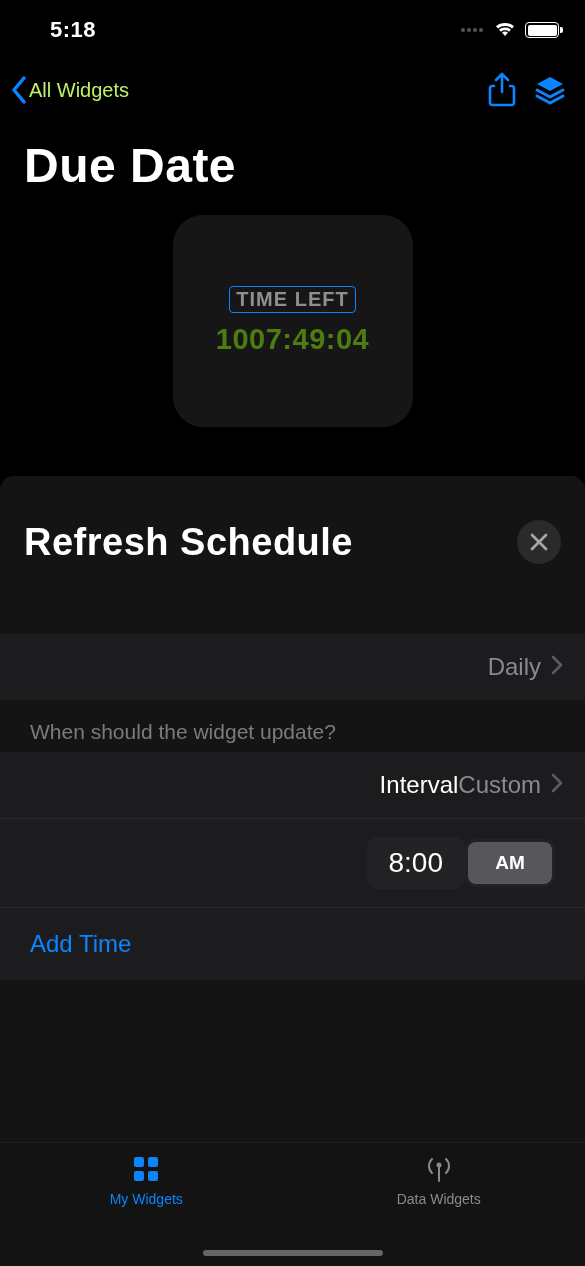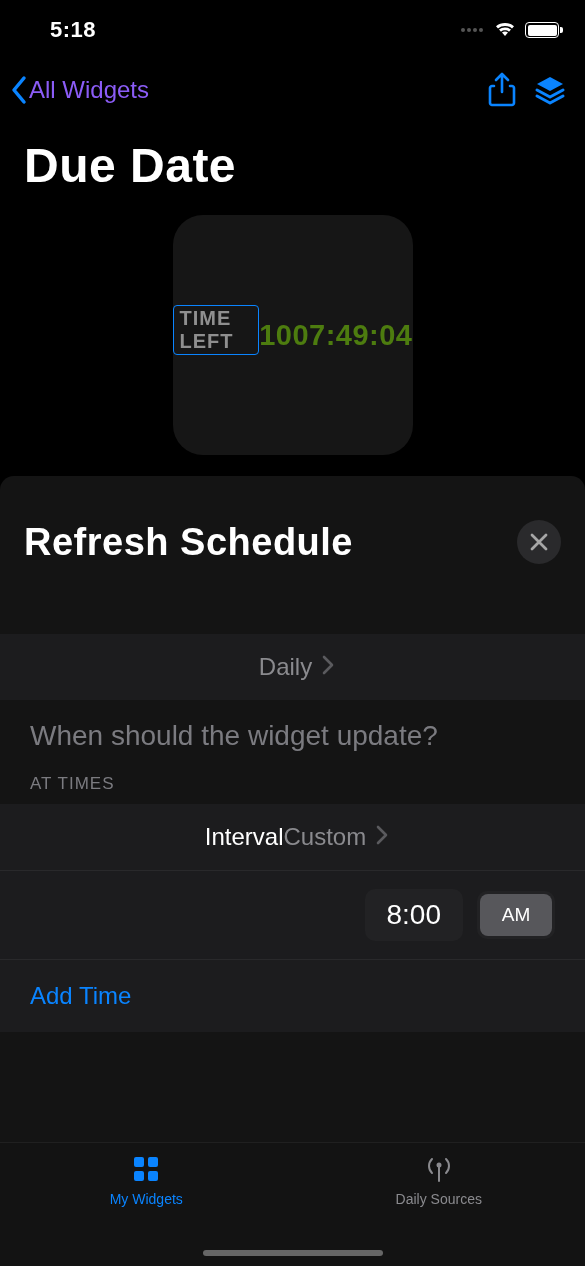--- a/index.html
+++ b/index.html
@@ -36,42 +36,42 @@
   .battery-fill { position:absolute; left:1.5px; top:1.5px; bottom:1.5px; width: calc(100% - 3px); background:#fff; border-radius:2px;}
 
   
   .nav-bar {
     height: 60px;
     display:flex;
     align-items:center;
     justify-content: space-between;
     padding: 0 18px 0 10px;
   }
-  .nav-back { display:flex; align-items:center; color:#8b5cf6; font-size:24px; }
+  .nav-back { display:flex; align-items:center; color:#bef264; font-size:20px; }
   .nav-back svg { margin-right: 1px; }
   .nav-actions { display:flex; align-items:center; gap:16px; }
   .nav-actions svg { display:block; }
 
   
   .page-title {
     font-size: 48px;
     font-weight: 700;
     letter-spacing: 0.5px;
     padding: 18px 24px 16px 24px;
   }
 
   
   .widget-preview-wrap {
     display:flex; justify-content:center; padding-top: 6px; padding-bottom: 24px;
   }
   .widget-preview {
-    width: 240px; height: 240px;
+    width: 240px; height: 212px;
     background: #161616;
     border-radius: 30px;
-    display:flex; align-items:center; justify-content:center;
+    display:flex; flex-direction:column; align-items:center; justify-content:center;
   }
   .time-left-badge {
     border: 1.5px solid #0a84ff;
     border-radius: 4px;
     padding: 1px 6px;
     color: #8f8f8f;
     font-size: 20px;
     font-weight: 600;
     letter-spacing: 1px;
     margin-bottom: 10px;
@@ -95,59 +95,59 @@
   .close-btn {
     width: 44px; height:44px; border-radius: 22px;
     background: #2a2a2c;
     display:flex; align-items:center; justify-content:center;
     color:#a6a6a6;
   }
   .sheet-gap { height: 60px; }
 
   .row-group { background: #1c1c1e; }
   .row {
-    display:flex; align-items:center; justify-content:center;
+    display:flex; align-items:center; justify-content:flex-end;
     height: 66px;
     padding: 0 22px 0 30px;
   }
   .row-label { font-size: 24px; color:#fff; }
   .row-value { font-size: 24px; color:#8a8a8e; display:flex; align-items:center; gap:10px;}
   .chev { color:#5a5a5e; }
 
   .section-caption {
-    font-size: 28px; color:#7b7b80;
+    font-size: 21px; color:#7b7b80;
     padding: 20px 30px 8px 30px;
   }
   .section-subhead {
     font-size: 17px; color:#7b7b80; letter-spacing: 1px;
     padding: 14px 30px 10px 30px;
   }
 
   .time-row {
     display:flex; align-items:center; justify-content:flex-end;
-    padding: 18px 30px; gap: 14px;
+    padding: 18px 30px; 
     border-top: 1px solid rgba(255,255,255,0.06);
   }
   .time-pill {
     background:#222224; border-radius: 10px;
     padding: 10px 22px;
     font-size: 28px; font-weight:500;
   }
   .segmented {
     display:flex;
     background:#222224;
     border-radius:10px;
     padding:3px;
     gap:0;
   }
   .seg {
-    width: 72px; height: 42px;
+    width: 84px; height: 42px;
     display:flex; align-items:center; justify-content:center;
     border-radius:8px;
-    font-size:19px; color:#fff; font-weight:400;
+    font-size:19px; color:#fff; font-weight:700;
   }
   .seg.active { background:#57575b; }
 
   .add-row {
     border-top: 1px solid rgba(255,255,255,0.06);
     padding: 22px 30px;
   }
   .add-link { color:#0a84ff; font-size:24px; }
 
   
@@ -251,21 +251,20 @@
         <span class="chev">
           <svg width="12" height="20" viewBox="0 0 12 20">
               <path d="M2 2 L10 10 L2 18" stroke="#5a5a5e" stroke-width="2.6" fill="none" stroke-linecap="round" stroke-linejoin="round"></path>
             </svg>
         </span>
       </div>
     </div>
   </div>
 
   <div class="section-caption">When should the widget update?</div>
-  <div class="section-subhead">AT TIMES</div>
 
   <div class="row-group">
     <div class="row">
       <div class="row-label">Interval</div>
       <div class="row-value">
         <span>Custom</span>
         <span class="chev">
           <svg width="12" height="20" viewBox="0 0 12 20">
               <path d="M2 2 L10 10 L2 18" stroke="#5a5a5e" stroke-width="2.6" fill="none" stroke-linecap="round" stroke-linejoin="round"></path>
             </svg>
@@ -296,16 +295,16 @@
     </svg>
     <span>My Widgets</span>
   </div>
   <div class="tab">
     <svg width="34" height="32" viewBox="0 0 34 32">
       <circle cx="17" cy="12" r="2.5" fill="#8a8a8e"></circle>
       <path d="M10 6 C6 10 6 16 10 20" stroke="#8a8a8e" stroke-width="2" fill="none" stroke-linecap="round"></path>
       <path d="M24 6 C28 10 28 16 24 20" stroke="#8a8a8e" stroke-width="2" fill="none" stroke-linecap="round"></path>
       <line x1="17" y1="14" x2="17" y2="28" stroke="#8a8a8e" stroke-width="2" stroke-linecap="round"></line>
     </svg>
-    <span>Daily Sources</span>
+    <span>Data Widgets</span>
   </div>
   <div class="home-indicator"></div>
 </div>
 
 </body></html>

